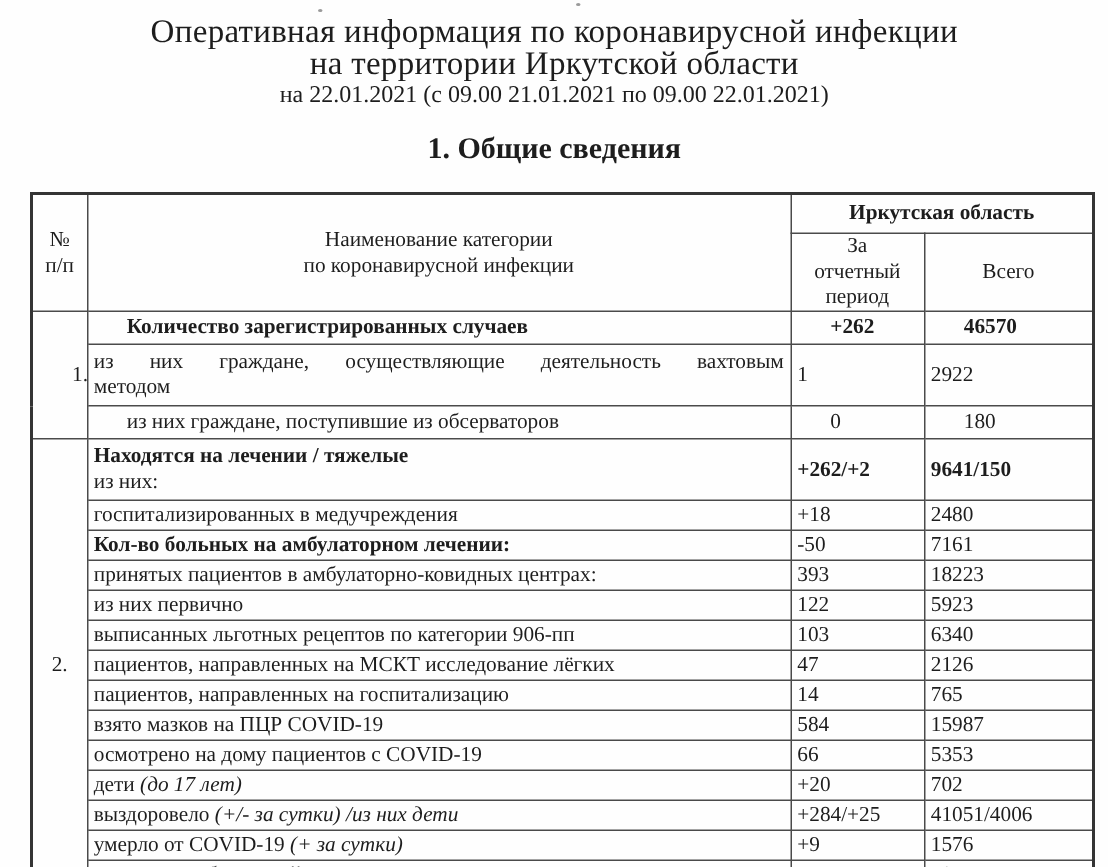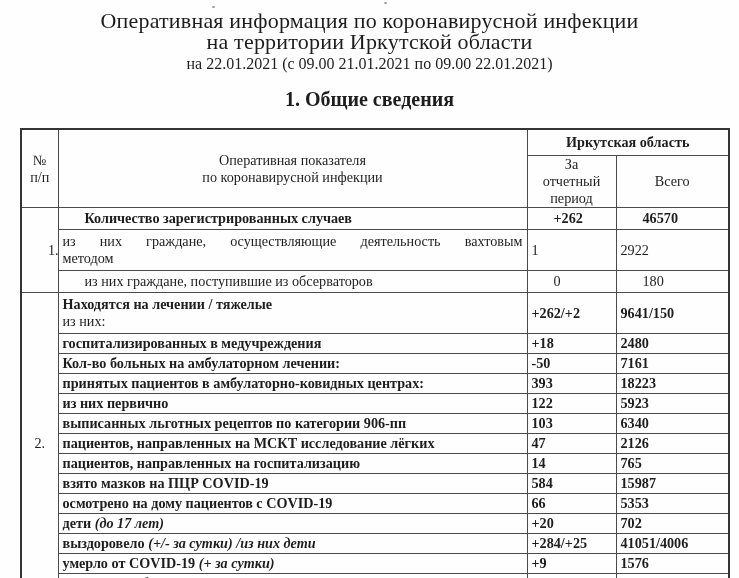--- a/index.html
+++ b/index.html
@@ -48,21 +48,21 @@
   .hdr-num{text-align:center;font-size:14.5px;line-height:18px;}
   .hdr-name{text-align:center;font-size:14.5px;line-height:19px;}
   .narrow{max-width:64px;margin:0 auto;}
 
   td.numcell{text-align:center;font-size:15px;}
   td.name{text-align:left;}
   td.val{text-align:left;font-size:14.5px;}
   .b{font-weight:bold;}
   .i{font-style:italic;}
   tr.h1 td{height:21px;padding-left:26px;}
-  tr.h1s td{height:19px;font-weight:bold;}
+  tr.h1s td{height:19px;}
   tr.h2 td{height:40px;}
   .jline{text-align:justify;text-align-last:justify;}
 </style>
 </head>
 <body>
 
 <div class="page">
   <div class="noise n1"></div>
   <div class="noise n2"></div>
 
@@ -81,21 +81,21 @@
         <col style="width:89px">
         <col style="width:113px">
     </colgroup>
     <thead>
       <tr>
         <th rowspan="2" class="hdr-num">
           <div>№</div>
           <div>п/п</div>
         </th>
         <th rowspan="2" class="hdr-name">
-          <div>Оперативная показателя</div>
+          <div>Наименование категории</div>
           <div>по коронавирусной инфекции</div>
         </th>
         <th colspan="2" class="hdr-region">Иркутская область</th>
       </tr>
       <tr>
         <th class="hdr-sub">
           <div class="narrow">За отчетный период</div>
         </th>
         <th class="hdr-sub">Всего</th>
       </tr>

